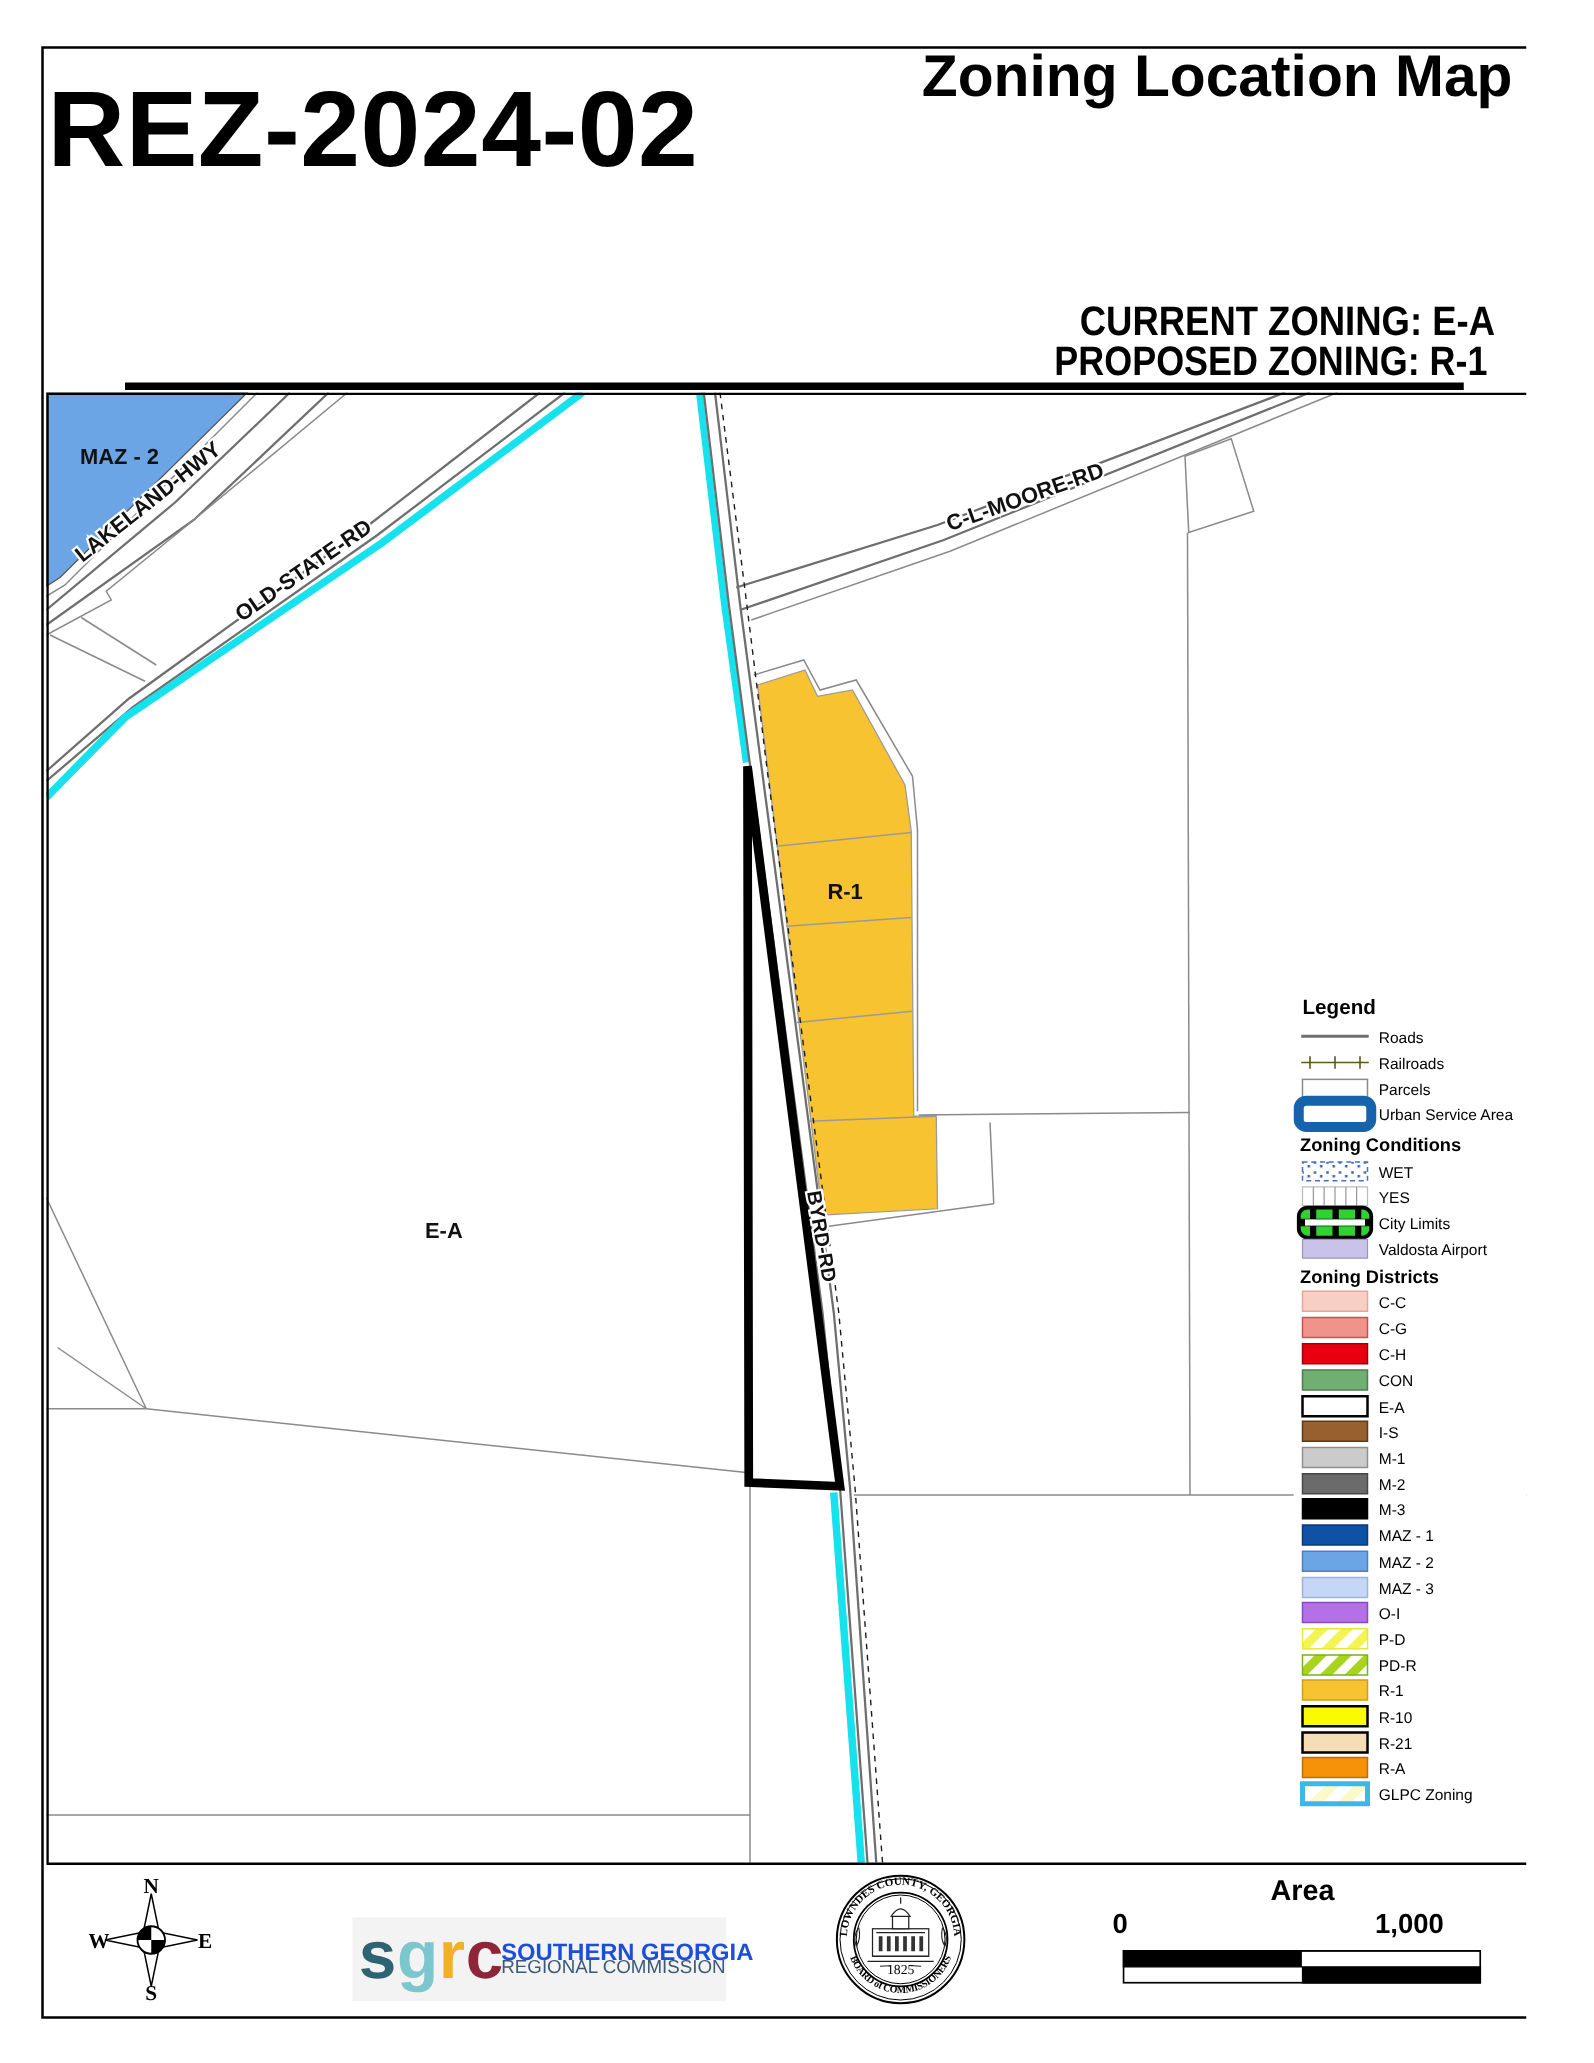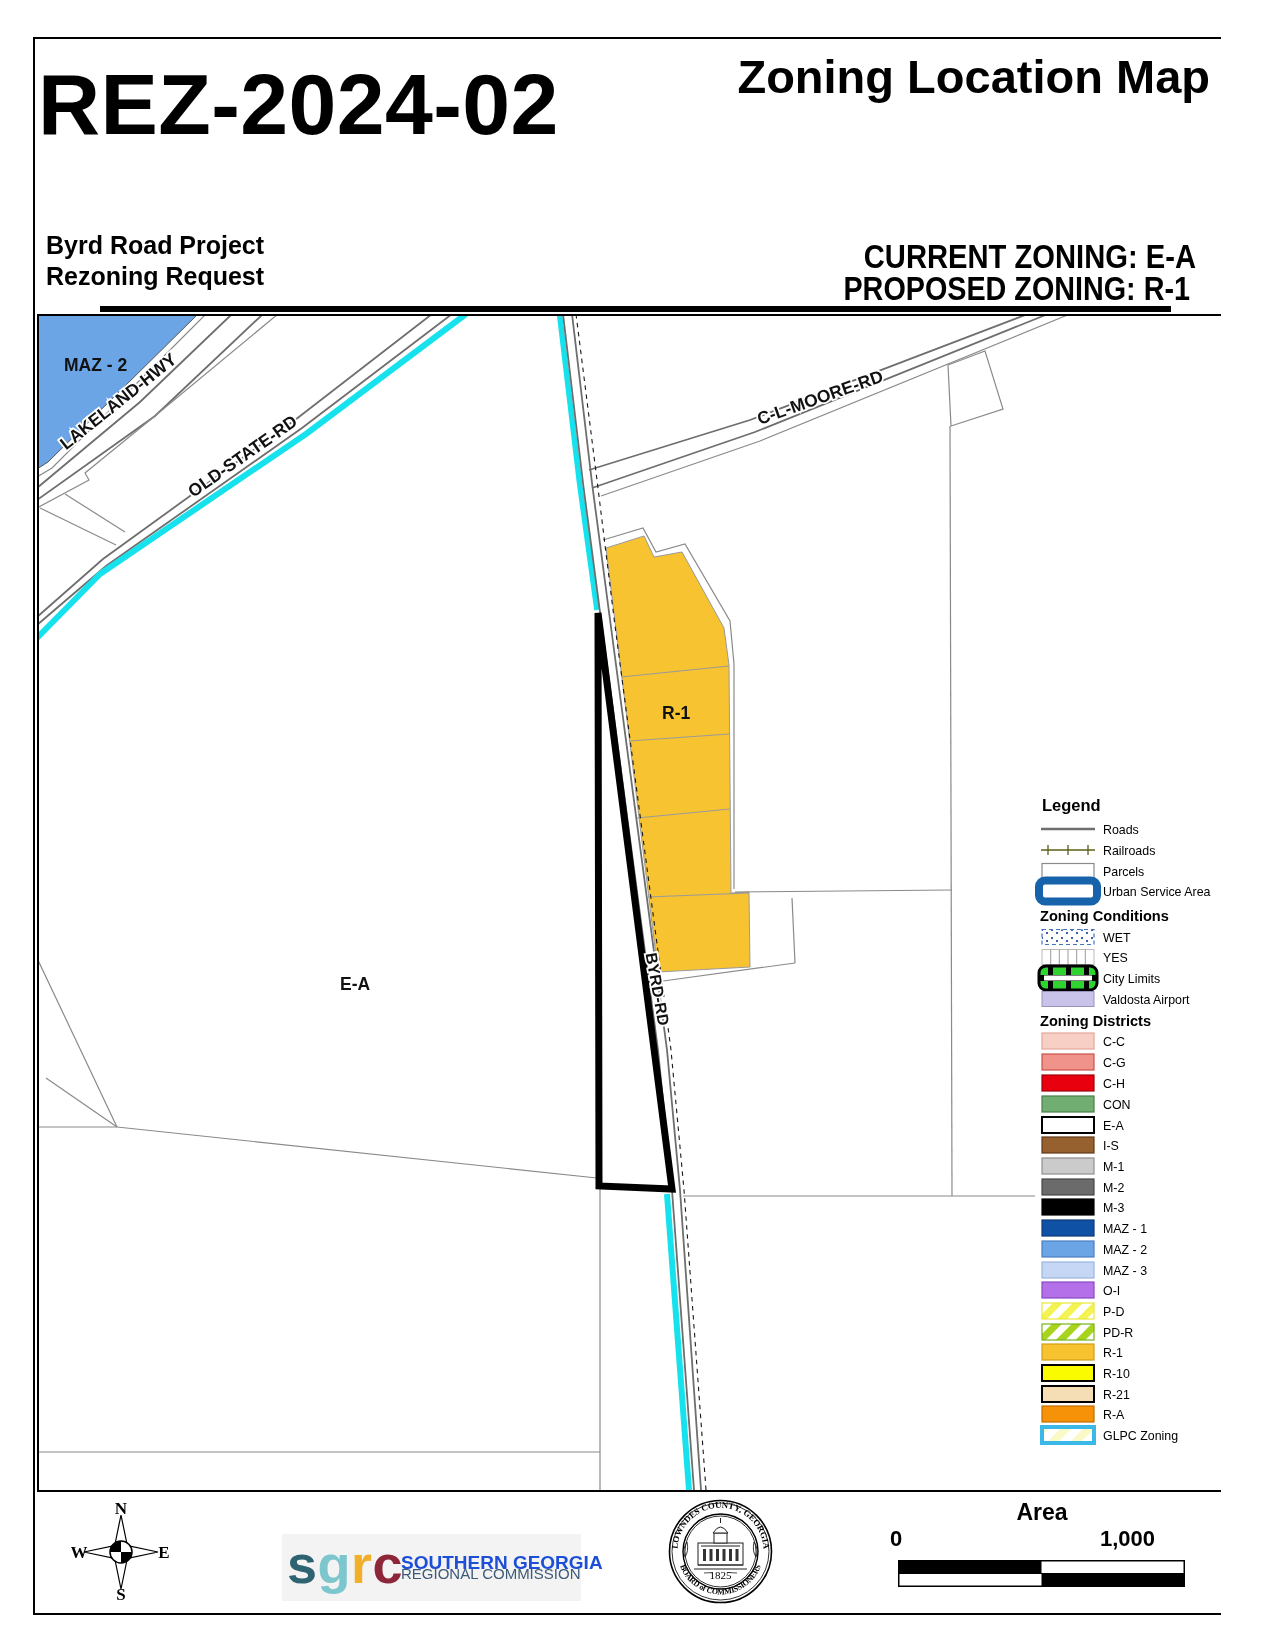--- a/index.html
+++ b/index.html
@@ -8,23 +8,22 @@
 .abs{position:absolute;}
 </style>
 </head>
 <body>
 <div class="page">
 
 <div class="abs" style="left:33px;top:37px;width:1203px;height:1574px;border:2px solid #000;"></div>
 
 <div class="abs" style="left:38px;top:61px;font-size:86px;font-weight:bold;line-height:1;letter-spacing:0.4px;">REZ-2024-02</div>
 
-<div class="abs" style="left:0;top:53px;width:1210px;text-align:right;font-size:47px;font-weight:bold;line-height:1;">Zoning Location Map</div>
-
-<div class="abs" style="left:46px;top:230px;font-size:25px;font-weight:bold;line-height:31px;">Byrd Road Project<br>Rezoning Request</div>
+<div class="abs" style="left:0;top:37px;width:1210px;text-align:right;font-size:47px;font-weight:bold;line-height:1;">Zoning Location Map</div>
+
 
 <div class="abs" style="left:0;top:240px;width:1196px;text-align:right;font-size:33px;font-weight:bold;line-height:1;transform:scaleX(0.884);transform-origin:100% 0;">CURRENT ZONING: E-A</div>
 
 <div class="abs" style="left:0;top:272px;width:1190px;text-align:right;font-size:33px;font-weight:bold;line-height:1;transform:scaleX(0.871);transform-origin:100% 0;">PROPOSED ZONING: R-1</div>
 
 <div class="abs" style="left:100px;top:306px;width:1071px;height:6px;background:#000;"></div>
 
 <svg class="abs" style="left:37px;top:314px;" width="1195" height="1178" viewBox="37 314 1195 1178">
 
   <rect x="37" y="314" width="1195" height="1178" fill="#ffffff"></rect>

